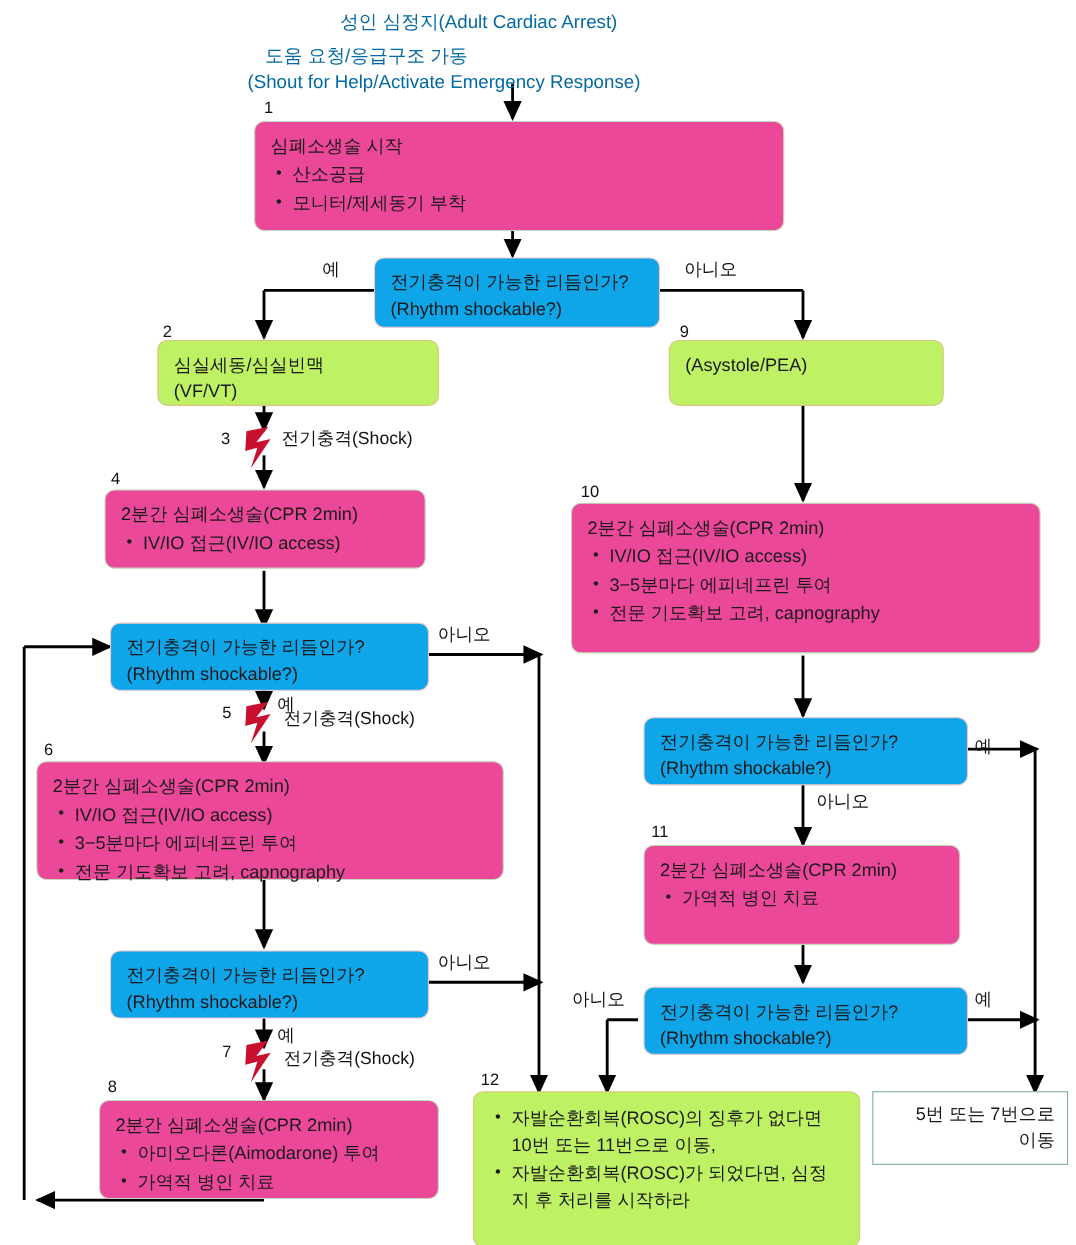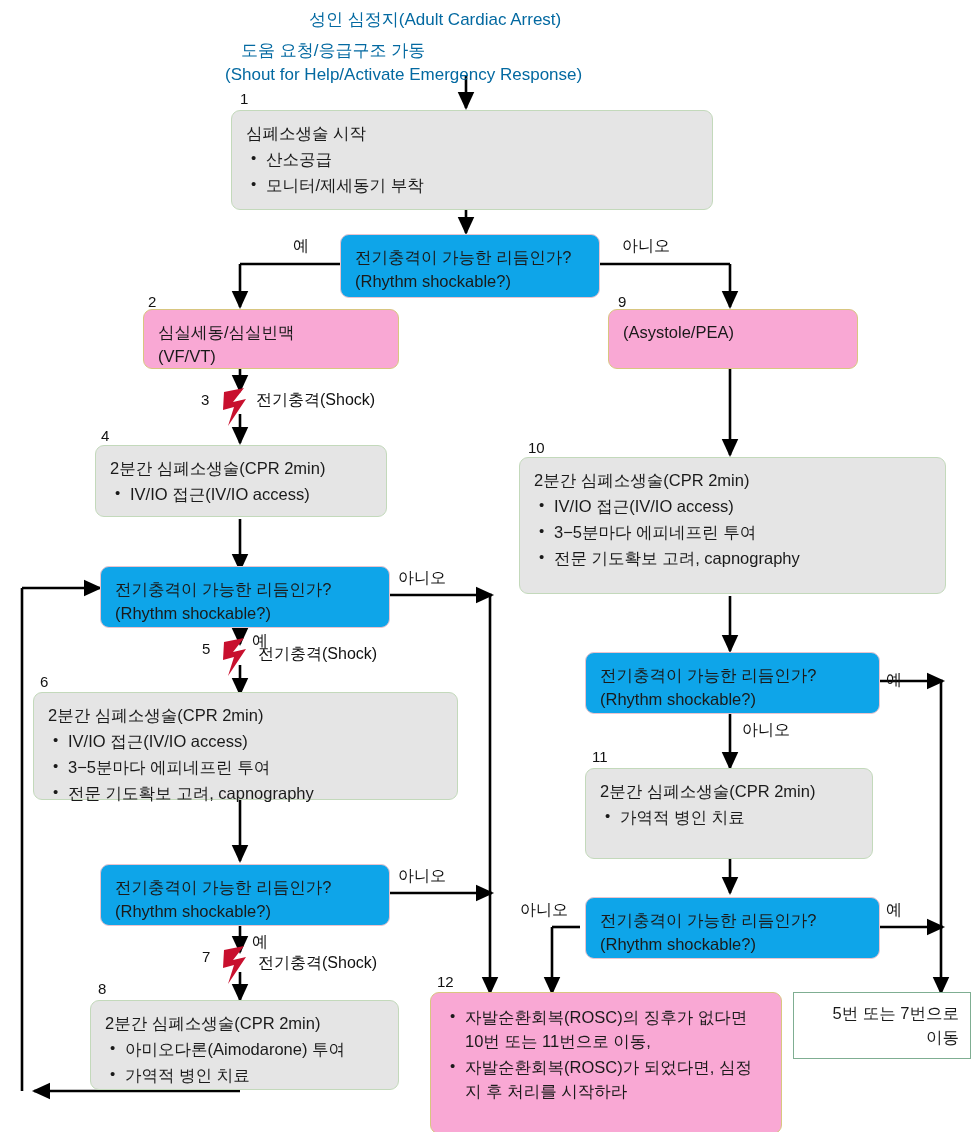--- a/index.html
+++ b/index.html
@@ -43,29 +43,29 @@
   }
   .node ul li::before{
     content:"\2022";
     position:absolute;
     left:5px;
     top:-1px;
     font-size:15px;
   }
   .node ul li.wrap{padding-left:20px;}
   .green{
-    background:#e5e5e5;
+    background:#ec4899;
     border:1.6px solid #c3d9bb;
   }
   .pink{
     background:#0ea5e9;
     border:1.6px solid #eac4ce;
   }
   .yellow{
-    background:#f9a8d4;
+    background:#bef264;
     border:1.6px solid #d8c680;
   }
   .plain{
     background:#ffffff;
     border:1.6px solid #7fae92;
     border-radius:0;
     text-align:right;
   }
   .num{
     position:absolute;

